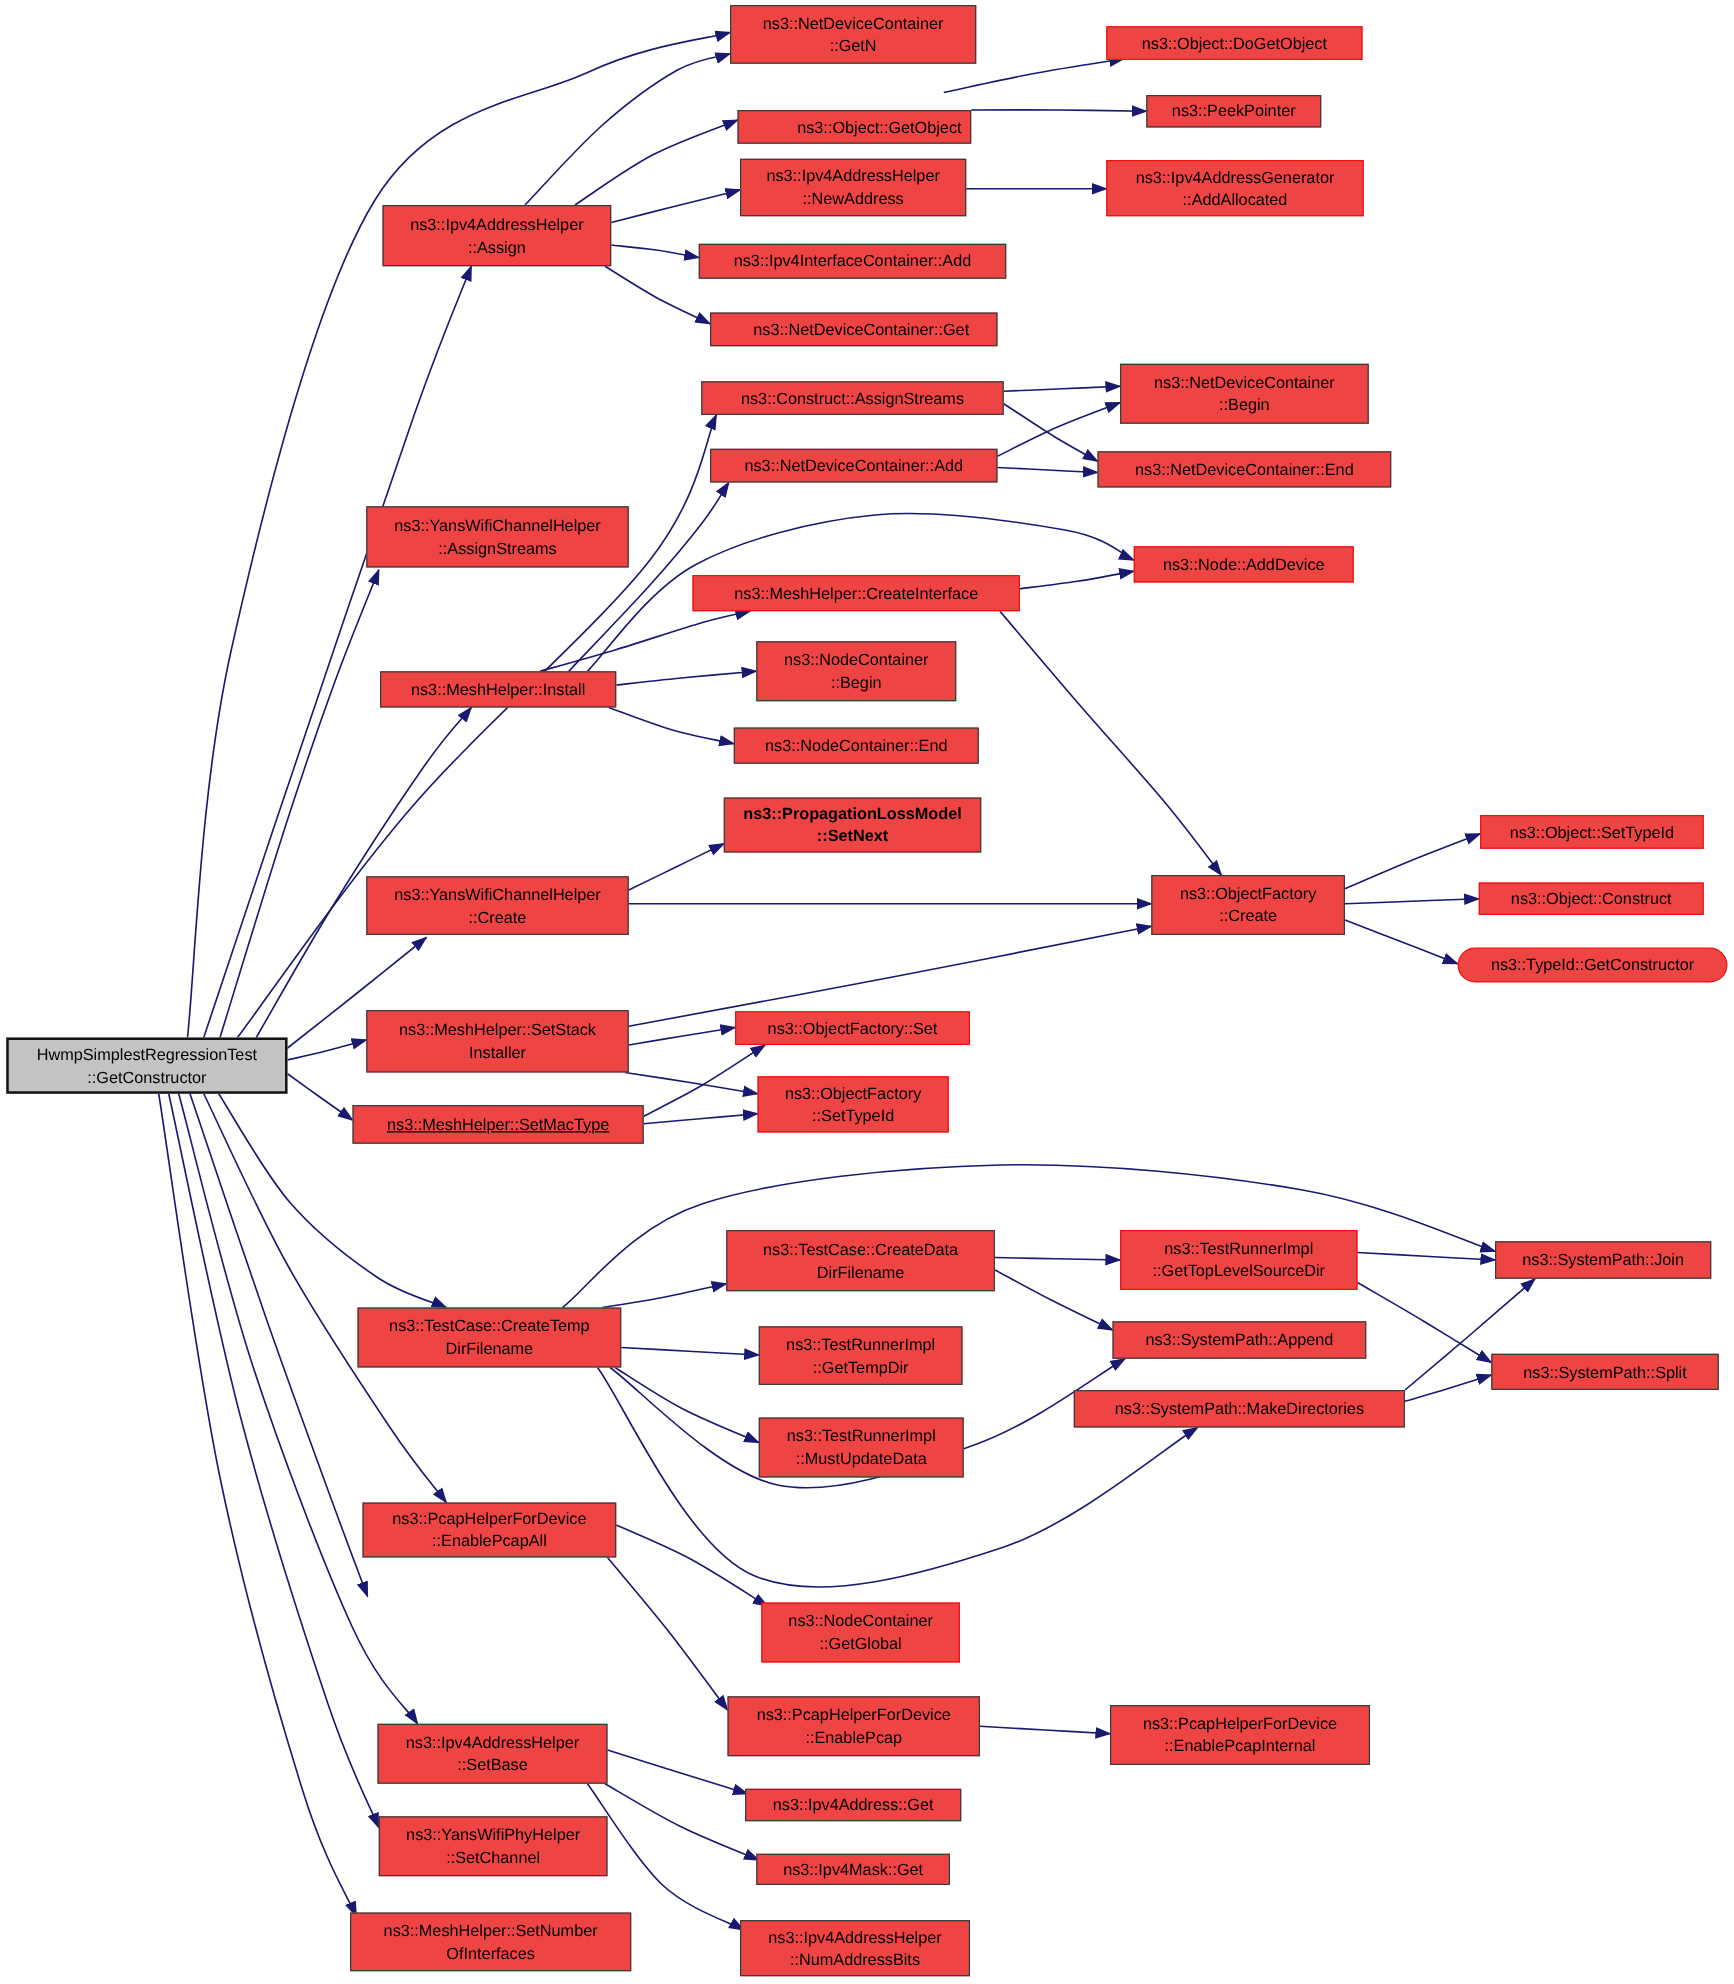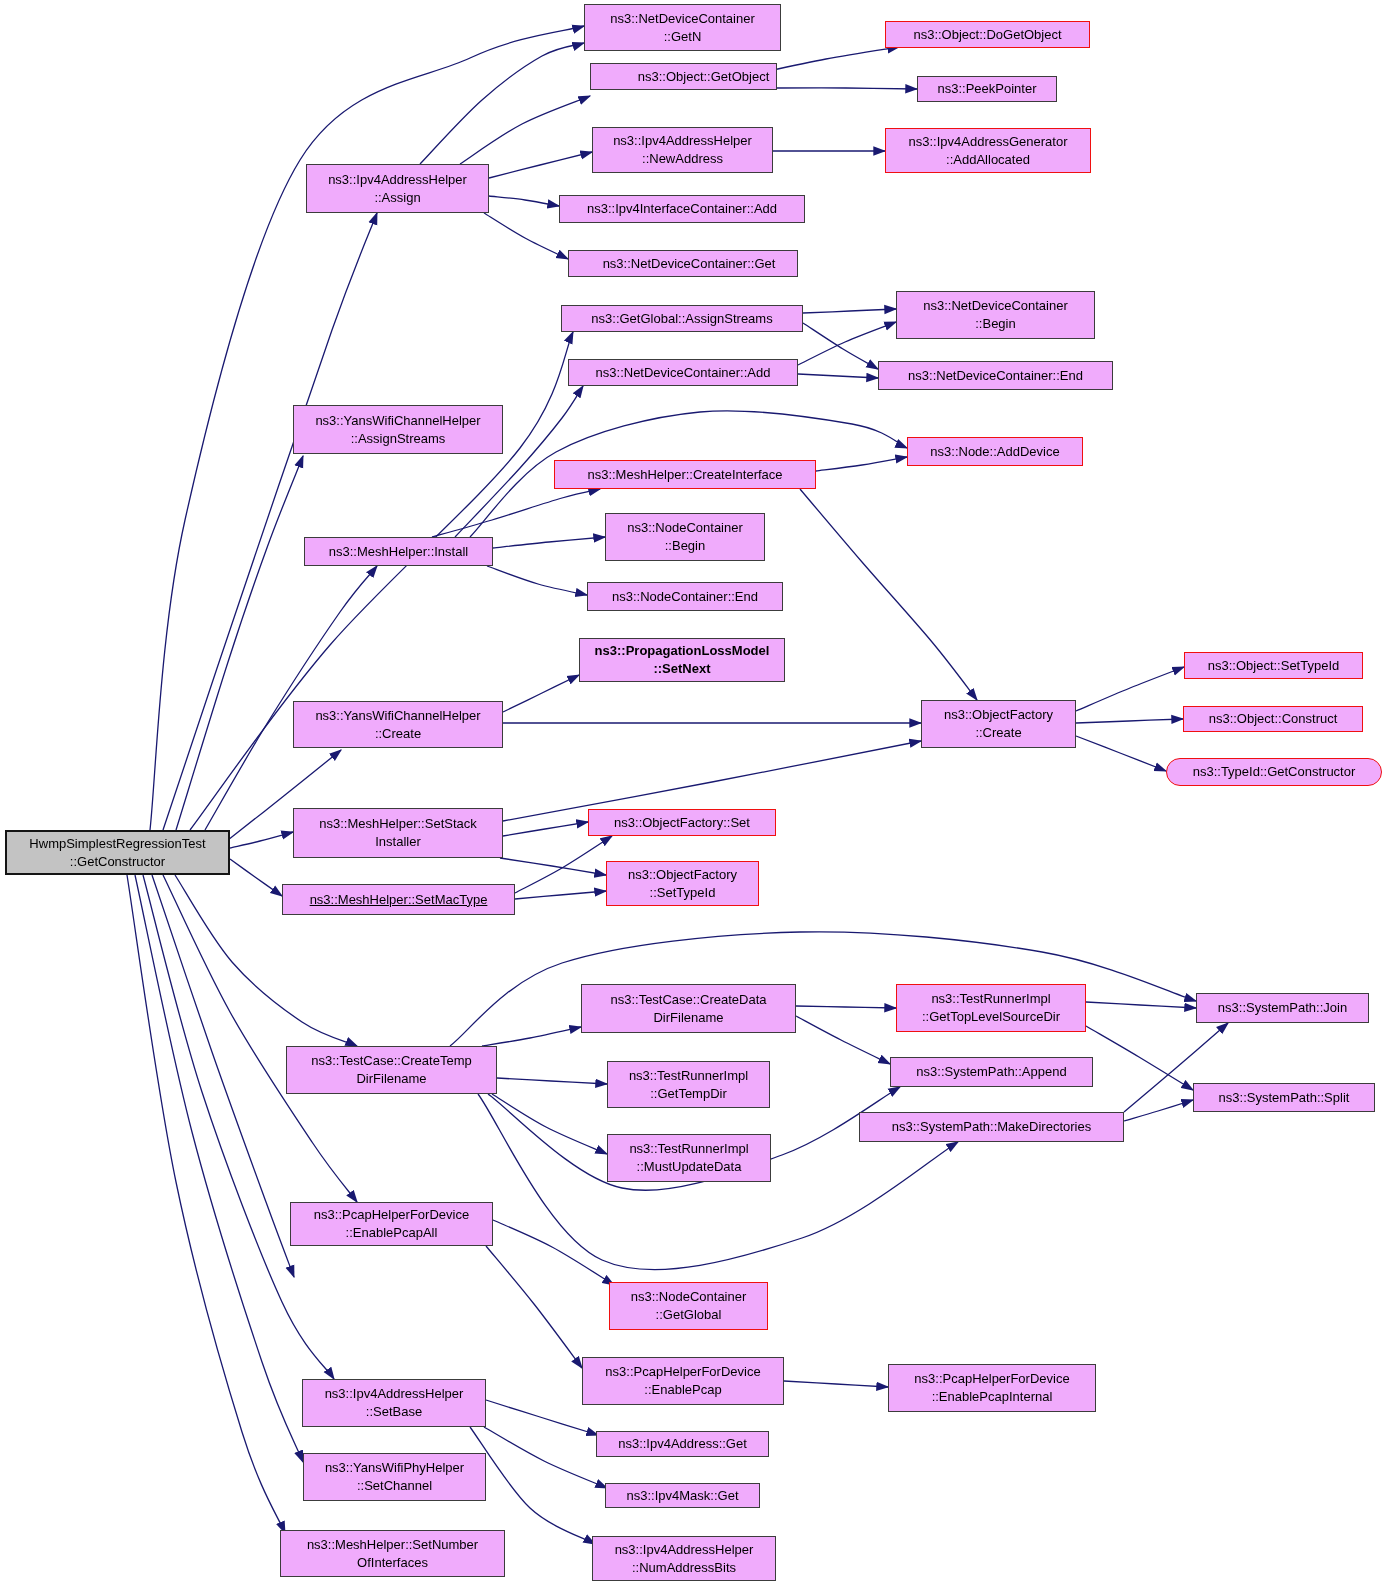--- a/index.html
+++ b/index.html
@@ -7,21 +7,21 @@
     position:relative;
     width:1387px;height:1587px;
     background:var(--bg,#ffffff);
     font-family:"Liberation Sans",sans-serif;
     overflow:hidden;
   }
   #edge-layer{position:absolute;left:0;top:0;z-index:1;}
   .edge{fill:none;stroke:var(--edge,#191970);stroke-width:1.3px;}
   .node{
     position:absolute;z-index:2;box-sizing:border-box;
-    background:#f0abfc;
+    background:#ef4444;
     border:1.5px solid var(--nodeborder,#3c3c3c);
     display:flex;flex-direction:column;align-items:center;justify-content:center;
     font-size:13px;line-height:18px;color:#000;
     white-space:nowrap;text-align:center;cursor:pointer;
   }
   .node.red{border:1.7px solid var(--hl,#f01010);}
   .node.root{background:var(--rootfill,#c3c3c3);border:2px solid #141414;}
   .lbl{pointer-events:none;}
 </style>
 </head>
@@ -139,35 +139,35 @@
       <div class="lbl">::SetChannel</div>
     </div>
     <div class="node normal" style="left: 280px; top: 1530px; width: 225px; height: 47px;">
       <div class="lbl">ns3::MeshHelper::SetNumber</div>
       <div class="lbl">OfInterfaces</div>
     </div>
     <div class="node normal" style="left: 584px; top: 4px; width: 197px; height: 47px;">
       <div class="lbl">ns3::NetDeviceContainer</div>
       <div class="lbl">::GetN</div>
     </div>
-    <div class="node normal" style="left: 590px; top: 63px; width: 187px; height: 27px; padding-left: 40px;">
+    <div class="node normal" style="left: 590px; top: 88px; width: 187px; height: 27px; padding-left: 40px;">
       <div class="lbl">ns3::Object::GetObject</div>
     </div>
     <div class="node normal" style="left: 592px; top: 127px; width: 181px; height: 46px;">
       <div class="lbl">ns3::Ipv4AddressHelper</div>
       <div class="lbl">::NewAddress</div>
     </div>
     <div class="node normal" style="left: 559px; top: 195px; width: 246px; height: 28px;">
       <div class="lbl">ns3::Ipv4InterfaceContainer::Add</div>
     </div>
     <div class="node normal" style="left: 568px; top: 250px; width: 230px; height: 27px; padding-left: 12px;">
       <div class="lbl">ns3::NetDeviceContainer::Get</div>
     </div>
     <div class="node normal" style="left: 561px; top: 305px; width: 242px; height: 27px;">
-      <div class="lbl">ns3::GetGlobal::AssignStreams</div>
+      <div class="lbl">ns3::Construct::AssignStreams</div>
     </div>
     <div class="node normal" style="left: 568px; top: 359px; width: 230px; height: 27px;">
       <div class="lbl">ns3::NetDeviceContainer::Add</div>
     </div>
     <div class="node red" style="left: 554px; top: 460px; width: 262px; height: 29px;">
       <div class="lbl">ns3::MeshHelper::CreateInterface</div>
     </div>
     <div class="node normal" style="left: 605px; top: 513px; width: 160px; height: 48px;">
       <div class="lbl">ns3::NodeContainer</div>
       <div class="lbl">::Begin</div>

